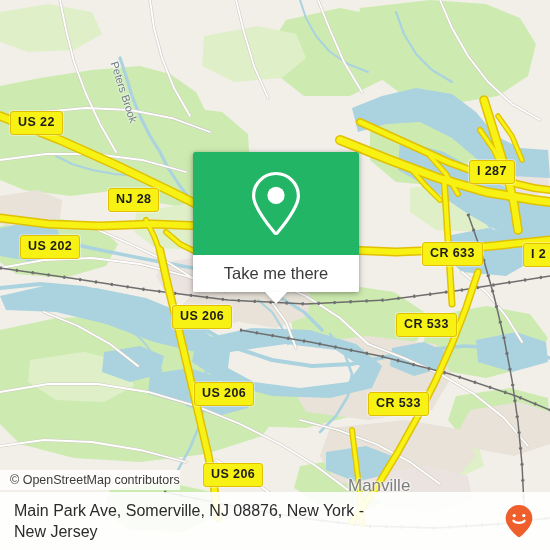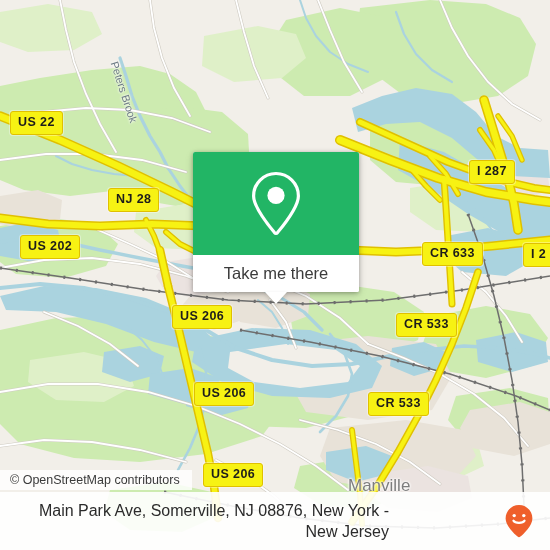--- a/index.html
+++ b/index.html
@@ -101,36 +101,35 @@
     filter: drop-shadow(0 2px 2px rgba(0,0,0,0.16));
   }
 
   
   #attribution {
     position: absolute;
     left: 0; top: 470px;
     background: rgba(255,255,255,0.82);
     color: #3a3a3a;
     font-size: 12.5px;
-    padding: 3px 12px 3px 10px;
+    padding: 3px 0 3px 10px;
     font-family: "Liberation Sans", sans-serif;
     white-space: nowrap;
   }
 
   
   #footer {
     position: absolute;
     left: 0; right: 0; bottom: 0;
     height: 58px;
     background: rgba(255,255,255,0.90);
     display: flex;
     align-items: center;
     justify-content: space-between;
     padding: 0 16px 0 14px;
-    text-align: right;
   }
   #footer-address {
     color: #2b2b2b;
     font-size: 16px;
     line-height: 1.32;
     max-width: 375px;
     font-family: "Liberation Sans", sans-serif;
   }
   #footer-logo {
     display: flex;

